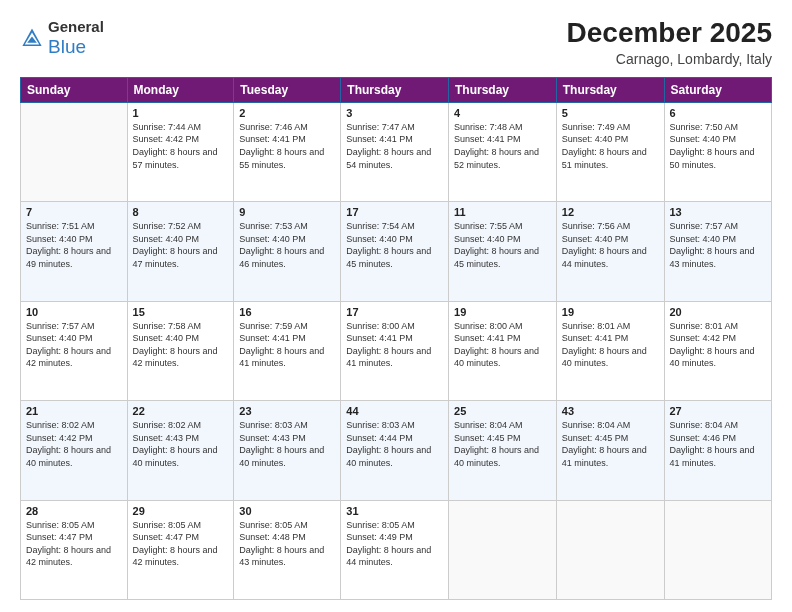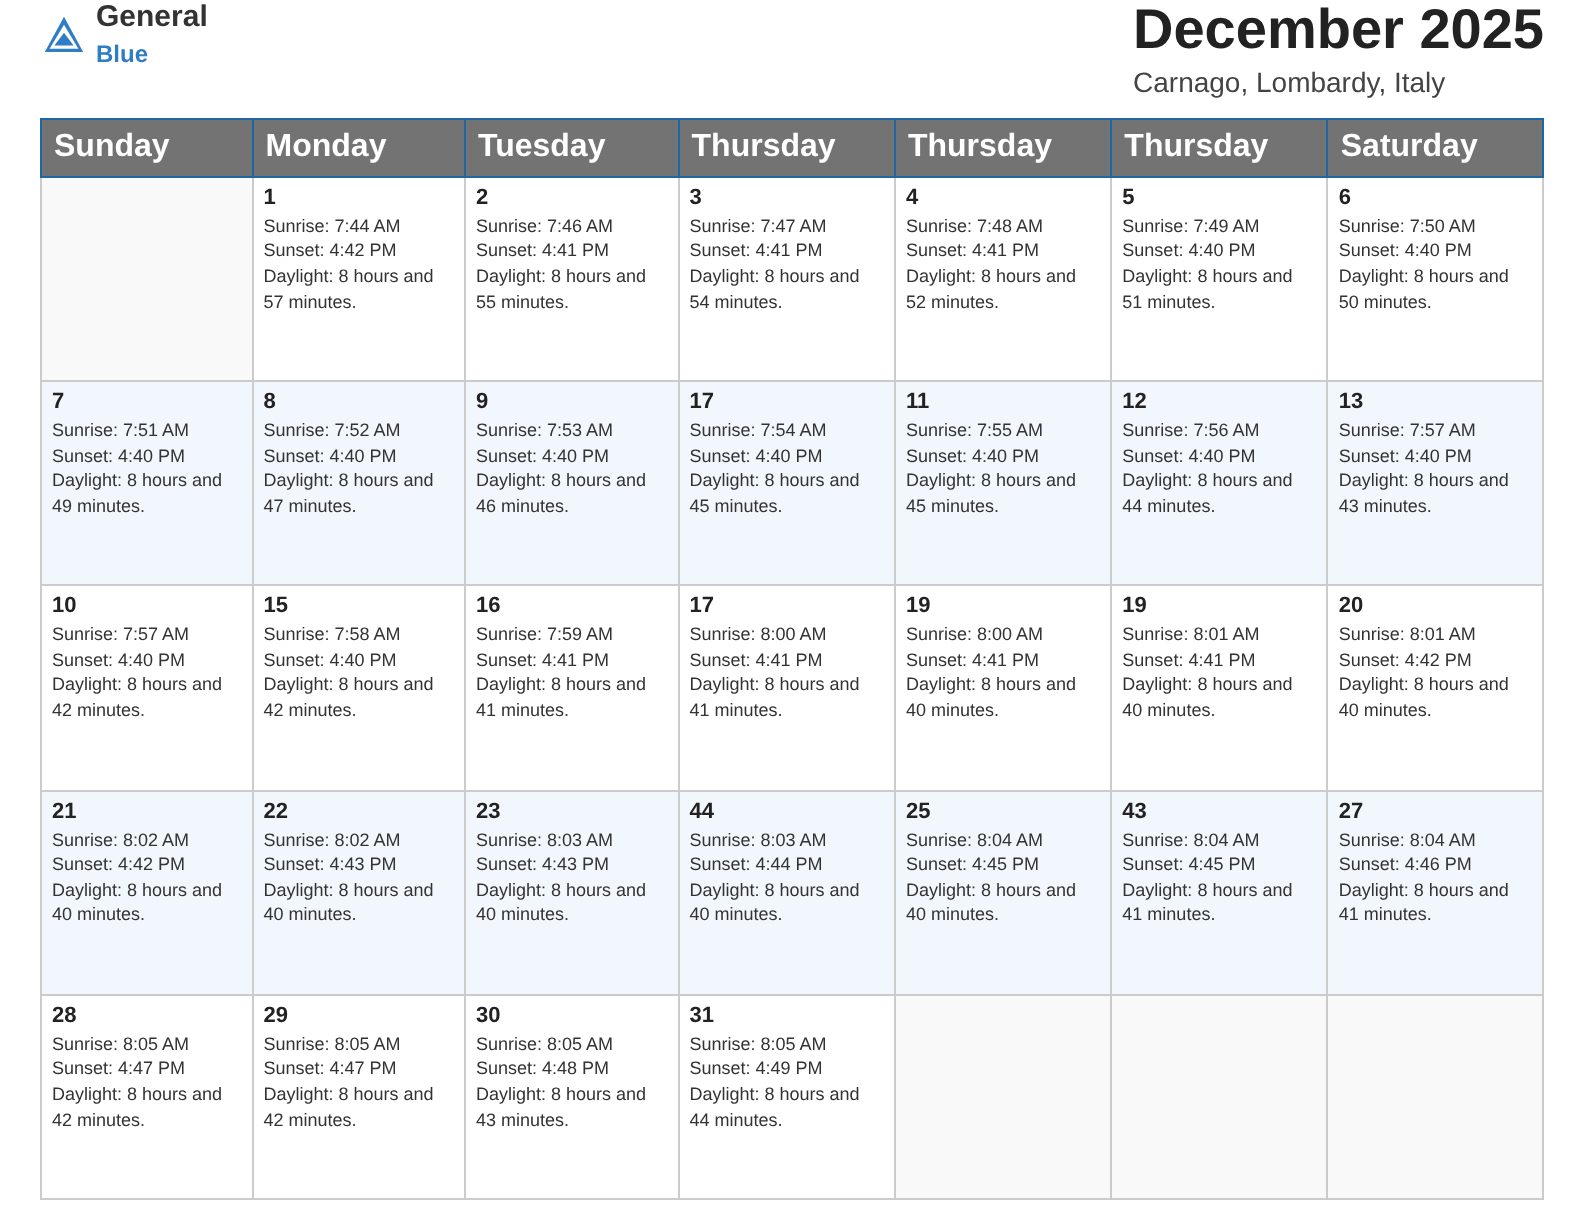--- a/index.html
+++ b/index.html
@@ -6,62 +6,62 @@
     body {
       width: 792px;
       height: 612px;
       font-family: Arial, Helvetica, sans-serif;
       background: #fff;
       overflow: hidden;
     }
     .page {
       width: 792px;
       height: 612px;
-      padding: 0 20px 12px 20px;
+      padding: 18px 20px 12px 20px;
       display: flex;
       flex-direction: column;
     }
     .header {
       display: flex;
       justify-content: space-between;
       align-items: flex-start;
       margin-bottom: 10px;
     }
     .logo {
       display: flex;
       align-items: center;
       gap: 4px;
     }
     .logo-icon {
       width: 24px;
       height: 24px;
     }
     .title-block {
-      text-align: left;
+      text-align: right;
     }
     .month-title {
       font-size: 28px;
       font-weight: bold;
       color: #222;
       line-height: 1.1;
     }
     .location-title {
       font-size: 14px;
       color: #444;
       margin-top: 2px;
     }
     .calendar-table {
       width: 100%;
       border-collapse: collapse;
       flex: 1;
     }
     .calendar-table thead tr th {
-      background-color: #737373;
+      background-color: #701a75;
       color: #fff;
-      font-size: 16px;
+      font-size: 12px;
       font-weight: bold;
       padding: 5px 6px;
       text-align: left;
       border: 1px solid #2265a3;
     }
     .calendar-table tbody tr td {
       border: 1px solid #ccc;
       vertical-align: top;
       padding: 4px 5px;
       width: 113px;
@@ -98,21 +98,21 @@
   <div class="header">
     <div class="logo">
       <svg class="logo-icon" viewBox="0 0 30 30" xmlns="http://www.w3.org/2000/svg">
         <polygon points="15,3 27,25 3,25" fill="#2e7dc5"></polygon>
         <polygon points="15,8 24,23 6,23" fill="white"></polygon>
         <polygon points="15,13 21,21 9,21" fill="#2e7dc5"></polygon>
       </svg>
       <div>
         <div>
           <span style="font-size:15px;font-weight:bold;color:#333;">General</span><br>
-          <span style="font-size:12px;font-weight:bold;color:#2e7dc5;">Blue</span>
+          <span style="font-size:19px;font-weight:normal;color:#2e7dc5;">Blue</span>
         </div>
       </div>
     </div>
     <div class="title-block">
       <div class="month-title">December 2025</div>
       <div class="location-title">Carnago, Lombardy, Italy</div>
     </div>
   </div>
 
   <table class="calendar-table">

